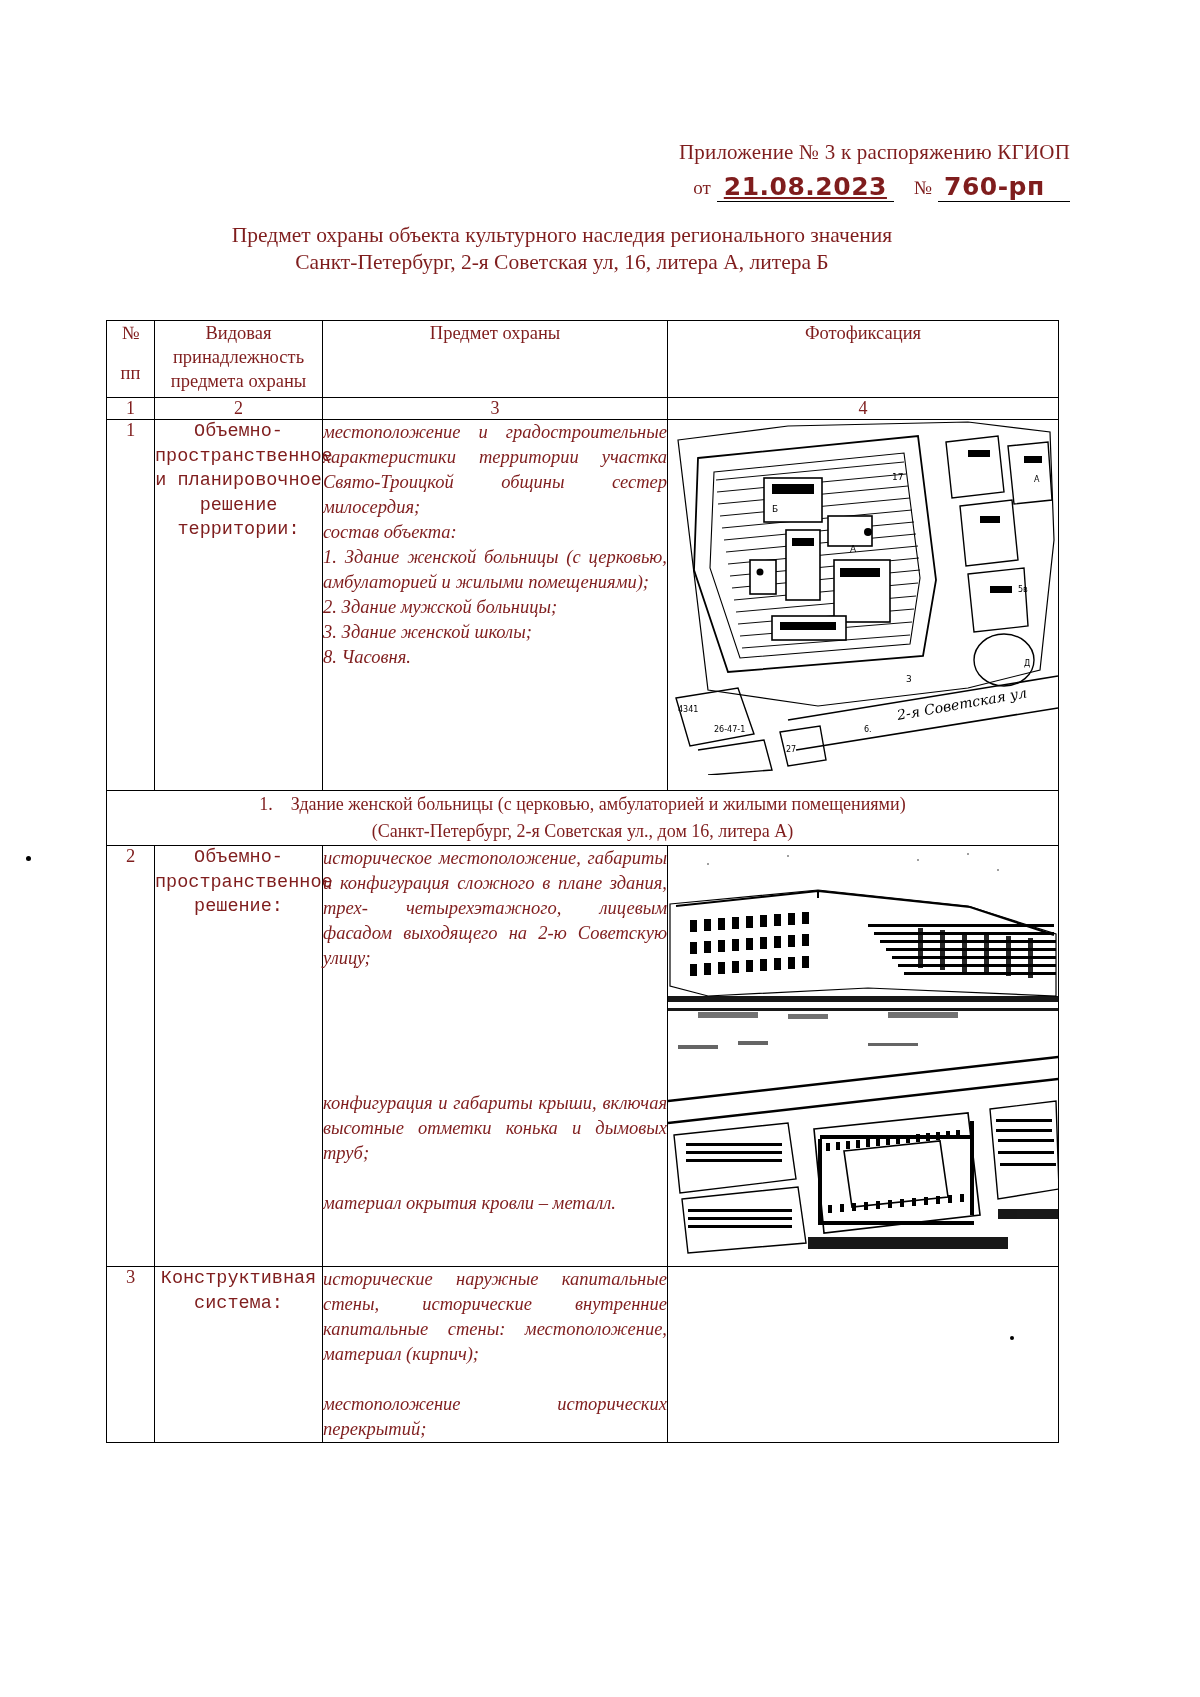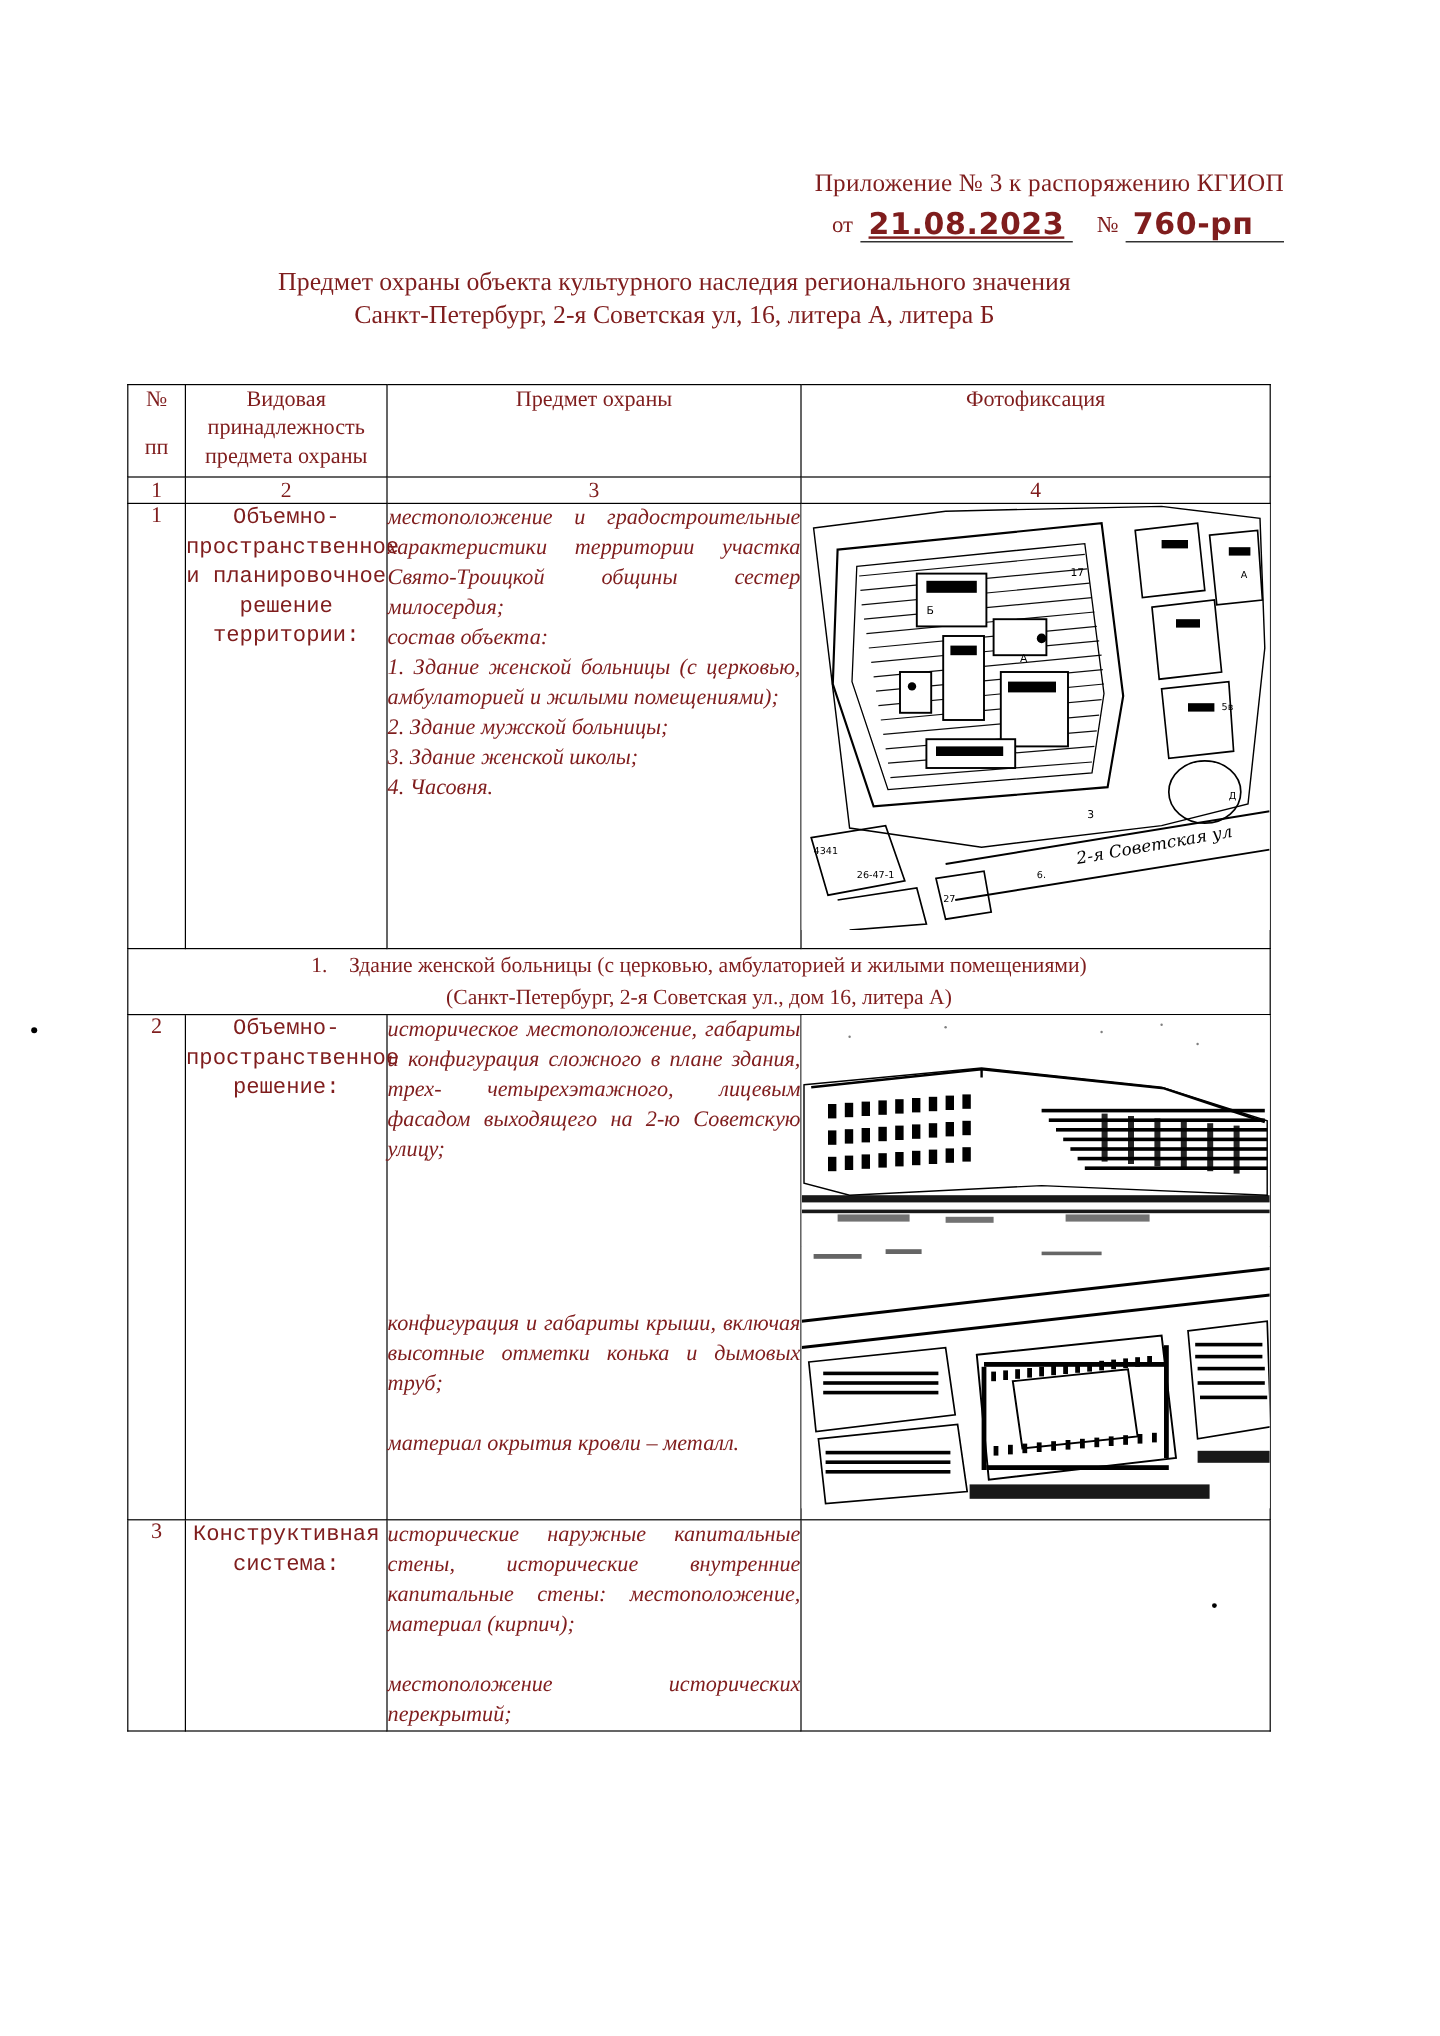--- a/index.html
+++ b/index.html
@@ -228,21 +228,21 @@
 
       <tr class="row-map">
         <td class="idx">1</td>
         <td class="kind">Объемно-пространственное и планировочное решение территории:</td>
         <td class="subject">
           <p>местоположение и градостроительные характеристики территории участка Свято-Троицкой общины сестер милосердия;</p>
           <p class="listitem">состав объекта:</p>
           <p>1. Здание женской больницы (с церковью, амбулаторией и жилыми помещениями);</p>
           <p class="listitem">2. Здание мужской больницы;</p>
           <p class="listitem">3. Здание женской школы;</p>
-          <p class="listitem">4. Часовня.</p>
+          <p class="listitem">8. Часовня.</p>
         </td>
         <td class="photo">
           <div class="photo-wrap map-wrap">
             <svg viewBox="0 0 391 355" width="391" height="355" xmlns="http://www.w3.org/2000/svg">
               <rect x="0" y="0" width="391" height="355" fill="#ffffff"></rect>
               <g stroke="#000" fill="none" stroke-width="1.4">
 
                 <path d="M10 20 L120 6 L300 2 L382 12 L386 120 L372 250 L300 268 L150 286 L40 270 Z" stroke-width="1.2"></path>
 
                 <path d="M30 38 L250 16 L268 160 L255 236 L60 252 L26 150 Z" stroke-width="1.8"></path>

